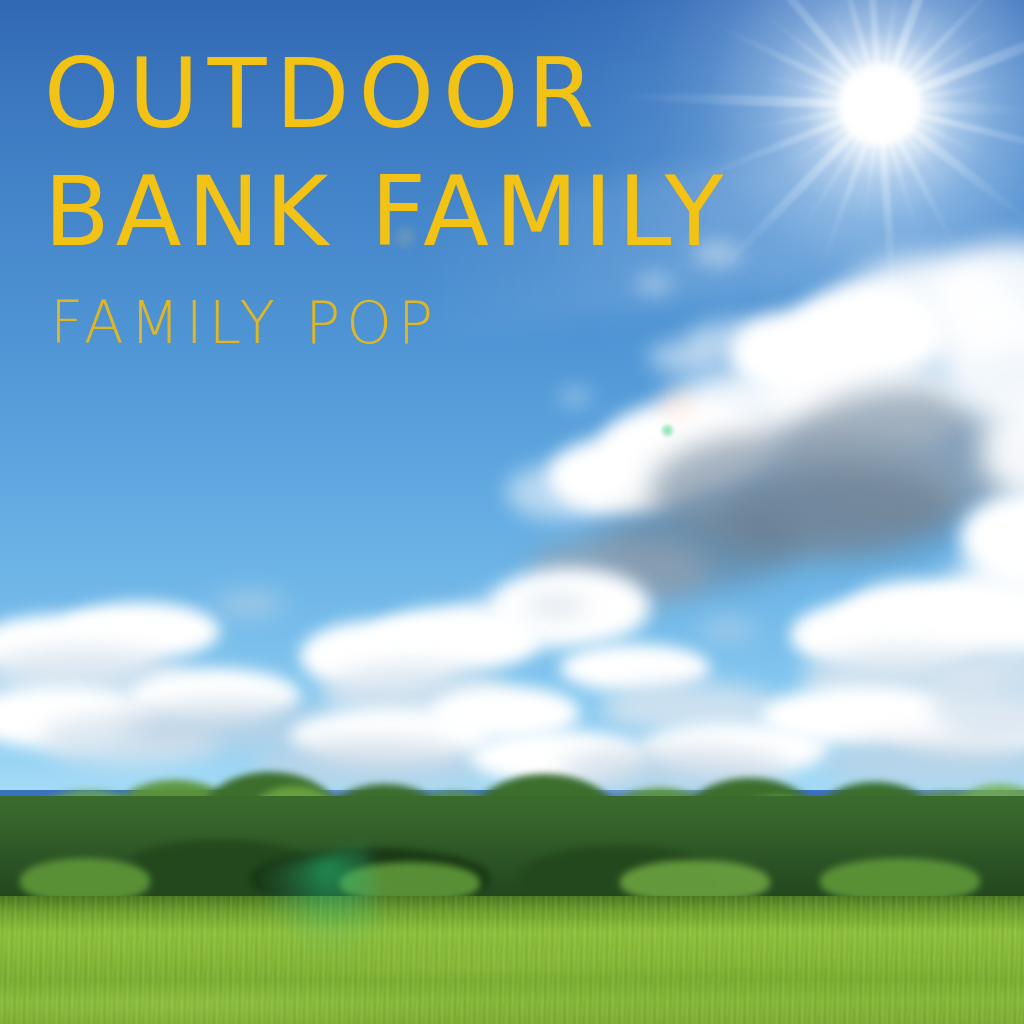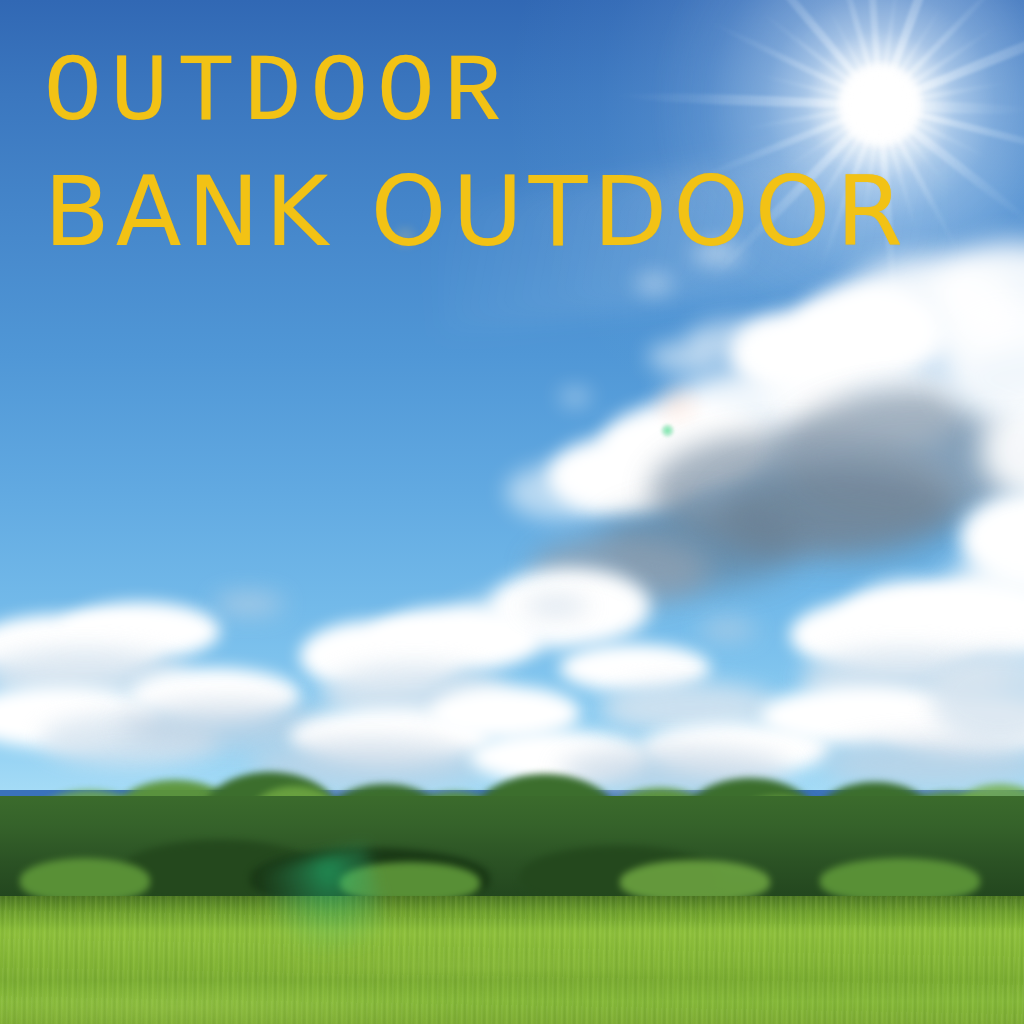--- a/index.html
+++ b/index.html
@@ -284,21 +284,20 @@
     font-family: "DejaVu Sans", sans-serif;
     font-weight: 400;
     white-space: nowrap;
     line-height: 1.0;
     text-shadow: 0 0 1px rgba(210,160,0,0.45);
   }
   .tline-1 {
     font-size: 96px;
     letter-spacing: 9px;
     height: 104px;
-    font-family: Liberation Mono, monospace;
   }
   .tline-2 {
     font-size: 96px;
     letter-spacing: 6px;
     height: 114px;
     margin-top: 14px;
   }
   .tline-3 {
     font-size: 90px;
     letter-spacing: 5px;
@@ -467,16 +466,17 @@
   </div>
 
   <div class="flare-streak"></div>
   <div class="flare flare-warm-2"></div>
   <div class="flare flare-warm-1"></div>
   <div class="flare flare-green-dot"></div>
   <div class="flare-green-beam"></div>
 
   <div class="titleblock">
     <div class="tline tline-1">OUTDOOR</div>
-    <div class="tline tline-2">BANK OUTDOOR</div>
+    <div class="tline tline-2">BANK FAMILY</div>
+    <div class="subline">FAMILY POP</div>
   </div>
 
 </div>
 
 </body></html>

